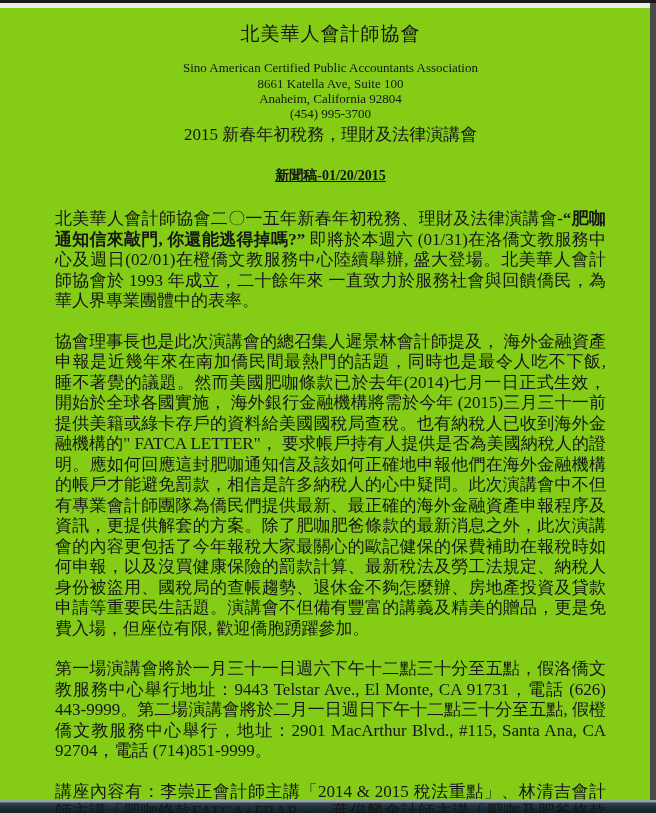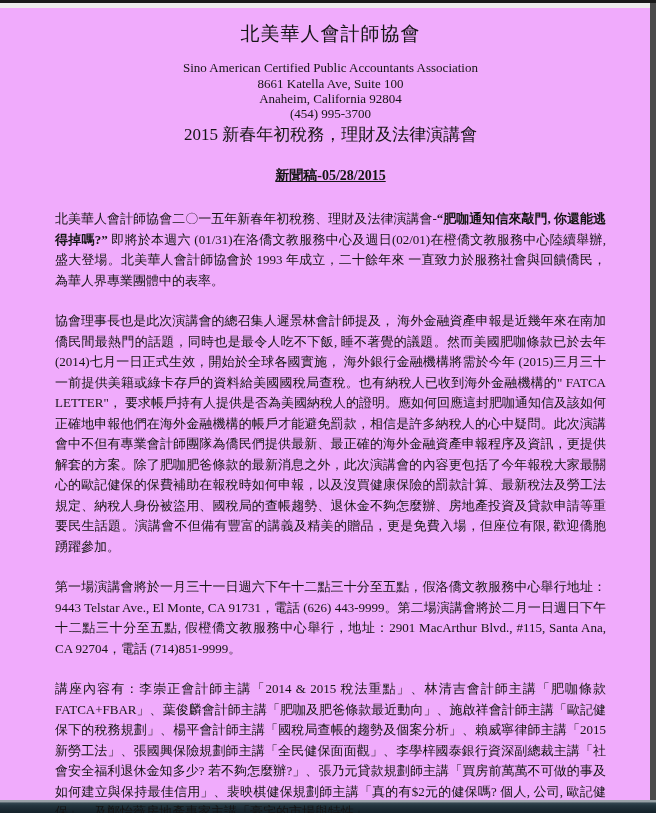--- a/index.html
+++ b/index.html
@@ -27,21 +27,21 @@
   .window-bottom-edge {
     position: absolute; left: 0; right: 0; bottom: 0; height: 13px;
     background: linear-gradient(to bottom,
       #97a1a6 0%, #97a1a6 12%,
       #31454e 25%, #22343d 45%,
       #1b2b33 70%, #14222a 100%);
   }
   .doc-page {
     position: absolute;
     top: 8px; left: 0; right: 6px; bottom: 13px;
-    background: #f0abfc;
+    background: #84cc16;
     padding: 14px 44px 0 55px;
   }
   .doc-header { text-align: center; }
   .org-name-zh {
     font-size: 19px;
     font-weight: 400;
     line-height: 24px;
     letter-spacing: 1px;
   }
   .org-name-en { font-size: 13px; line-height: 16px; margin-top: 14px; }
@@ -55,21 +55,21 @@
   }
   .press-release {
     font-size: 14px;
     font-weight: 700;
     text-decoration: underline;
     margin-top: 21px;
     display: inline-block;
   }
   .doc-body { margin-top: 24px; }
   .doc-body p {
-    font-size: 13px;
+    font-size: 17px;
     line-height: 20.5px;
     text-align: justify;
     margin-bottom: 20px;
     word-break: break-word;
   }
   .bold-inline { font-weight: 700; }
 </style>
 </head>
 <body>
 
@@ -81,21 +81,21 @@
 <div class="doc-page">
 
   <div class="doc-header">
     <div class="org-name-zh">北美華人會計師協會</div>
     <div class="org-name-en">Sino American Certified Public Accountants Association</div>
     <div class="addr-line">8661 Katella Ave, Suite 100</div>
     <div class="addr-line">Anaheim, California 92804</div>
     <div class="phone-line">(454) 995-3700</div>
     <div class="event-title">2015 新春年初稅務，理財及法律演講會</div>
     <div>
-      <span class="press-release">新聞稿-05/28/2015</span>
+      <span class="press-release">新聞稿-01/20/2015</span>
     </div>
   </div>
 
   <div class="doc-body">
     <p><span>北美華人會計師協會二〇一五年新春年初稅務、理財及法律演講會-</span><span class="bold-inline">“肥咖通知信來敲門, 你還能逃得掉嗎?”</span><span> 即將於本週六 (01/31)在洛僑文教服務中心及週日(02/01)在橙僑文教服務中心陸續舉辦, 盛大登場。北美華人會計師協會於 1993 年成立，二十餘年來 一直致力於服務社會與回饋僑民，為華人界專業團體中的表率。</span></p>
 
     <p>協會理事長也是此次演講會的總召集人遲景林會計師提及， 海外金融資產申報是近幾年來在南加僑民間最熱門的話題，同時也是最令人吃不下飯, 睡不著覺的議題。然而美國肥咖條款已於去年(2014)七月一日正式生效，開始於全球各國實施， 海外銀行金融機構將需於今年 (2015)三月三十一前提供美籍或綠卡存戶的資料給美國國稅局查稅。也有納稅人已收到海外金融機構的" FATCA LETTER"， 要求帳戶持有人提供是否為美國納稅人的證明。應如何回應這封肥咖通知信及該如何正確地申報他們在海外金融機構的帳戶才能避免罰款，相信是許多納稅人的心中疑問。此次演講會中不但有專業會計師團隊為僑民們提供最新、最正確的海外金融資產申報程序及資訊，更提供解套的方案。除了肥咖肥爸條款的最新消息之外，此次演講會的內容更包括了今年報稅大家最關心的歐記健保的保費補助在報稅時如何申報，以及沒買健康保險的罰款計算、最新稅法及勞工法規定、納稅人身份被盜用、國稅局的查帳趨勢、退休金不夠怎麼辦、房地產投資及貸款申請等重要民生話題。演講會不但備有豐富的講義及精美的贈品，更是免費入場，但座位有限, 歡迎僑胞踴躍參加。</p>
 
     <p>第一場演講會將於一月三十一日週六下午十二點三十分至五點，假洛僑文教服務中心舉行地址：9443 Telstar Ave., El Monte, CA 91731，電話 (626) 443-9999。第二場演講會將於二月一日週日下午十二點三十分至五點, 假橙僑文教服務中心舉行，地址：2901 MacArthur Blvd., #115, Santa Ana, CA 92704，電話 (714)851-9999。</p>
 

